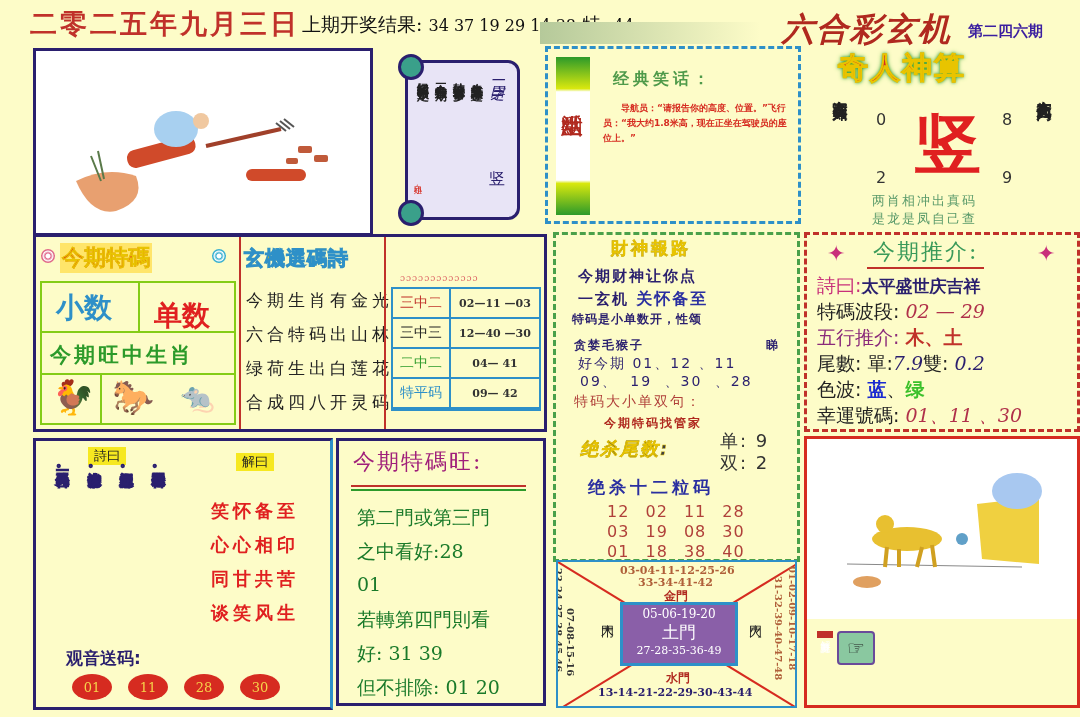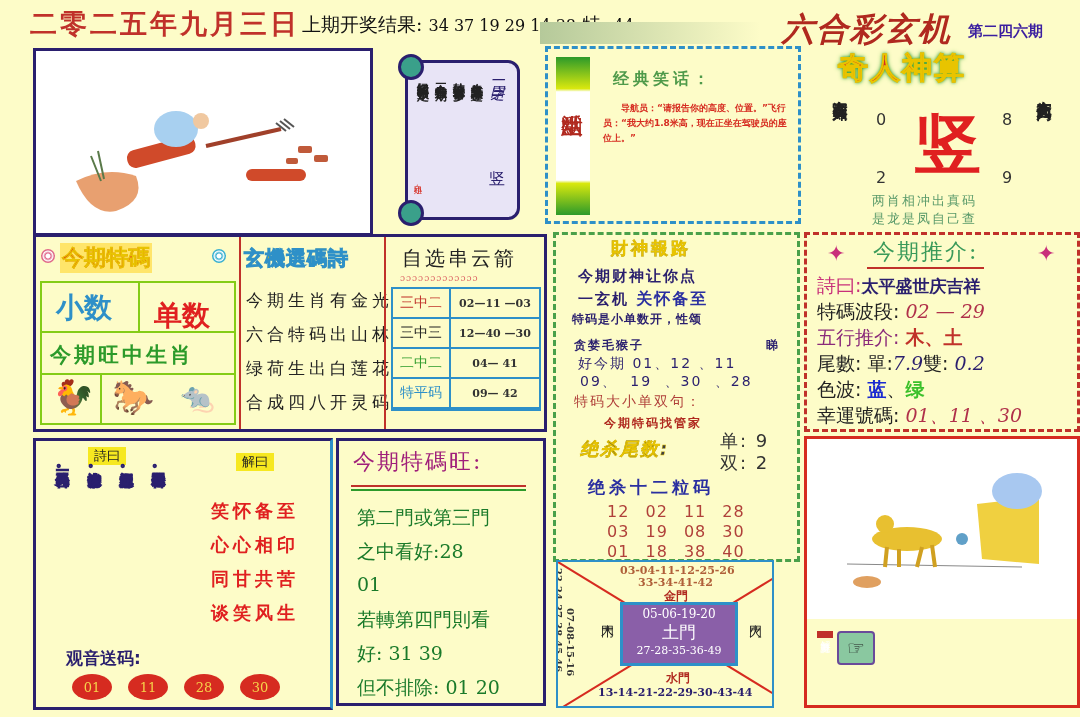--- a/index.html
+++ b/index.html
@@ -54,21 +54,21 @@
 .jie-line{position:absolute;left:175px;font-size:18px;font-weight:bold;color:#e02020;letter-spacing:4px}
 .gy{position:absolute;left:30px;top:206px;font-size:17px;font-weight:bold;color:#2a1f6e;font-family:"DejaVu Sans",sans-serif}
 .ball{position:absolute;top:233px;width:40px;height:26px;border-radius:50%;background:#d62b20;color:#f6d24a;font-size:13px;display:flex;align-items:center;justify-content:center}
 .tmw{left:336px;top:438px;width:210px;height:268px;border:3px solid #2a1f6e;background:#fdfcc8}
 .tmw-title{position:absolute;left:14px;top:6px;font-size:22px;color:#a01f7a;letter-spacing:2px}
 .tmw-rule1{position:absolute;left:12px;top:44px;width:175px;height:2px;background:#c0312a}
 .tmw-rule2{position:absolute;left:12px;top:48px;width:175px;height:2px;background:#2c9a2a}
 .tmw-l{position:absolute;left:18px;font-size:19px;color:#1a7a2a;white-space:nowrap}
 .kill12{position:absolute;left:40px;top:476px;font-size:17px;font-weight:bold;color:#2a2fa0;letter-spacing:4px;font-family:"DejaVu Sans",sans-serif}
 .k12-row{position:absolute;left:607px;font-size:16px;color:#b0403a;word-spacing:10px;letter-spacing:1px;font-family:"DejaVu Sans",sans-serif}
-.doors{left:556px;top:560px;width:218px;height:148px;border:2px solid #2e90c8;background:#fdfcc8;overflow:hidden}
+.doors{left:556px;top:560px;width:241px;height:148px;border:2px solid #2e90c8;background:#fdfcc8;overflow:hidden}
 .doors svg{position:absolute;left:0;top:0}
 .door-center{position:absolute;left:62px;top:40px;width:118px;height:64px;background:#8a5fa8;border:3px solid #2e90c8;color:#fff;text-align:center}
 .dn{position:absolute;font-size:11px;font-weight:bold;color:#b0603a;white-space:nowrap}
 .illus2{left:804px;top:436px;width:276px;height:272px;border:3px solid #d62b20;background:#fdfcc8}
 .illus2-img{position:absolute;left:0;top:0;width:270px;height:180px;background:#fff}
 </style>
 </head>
 <body>
 
 <div class="abs hdr-date">二零二五年九月三日</div>
@@ -151,21 +151,20 @@
     <div class="abs" style="left:10px;top:2px;font-size:34px;color:#8a6a3a">🐎</div>
     <div class="abs" style="left:78px;top:6px;font-size:28px;color:#555">🐀</div>
   </div>
   <div class="divider-v" style="left:203px;top:0;height:192px"></div>
   <div class="poem-title">玄機選碼詩</div>
   <div class="poem-line" style="top:52px">今期生肖有金光</div>
   <div class="poem-line" style="top:86px">六合特码出山林</div>
   <div class="poem-line" style="top:154px">合成四八开灵码</div>
   <div class="poem-line" style="top:120px">绿荷生出白莲花</div>
   <div class="divider-v" style="left:348px;top:0;height:192px"></div>
-  <div class="zx-title">自选串云箭</div>
   <div class="zx-dots">ɔɔɔɔɔɔɔɔɔɔɔɔɔ</div>
   <div class="zx-table">
     <div class="zx-row">
         <div class="zx-k" style="color:#c0312a">三中二</div>
         <div class="zx-v">02—11 —03</div>
       </div>
     <div class="zx-row">
         <div class="zx-k" style="color:#222">三中三</div>
         <div class="zx-v">12—40 —30</div>
       </div>

